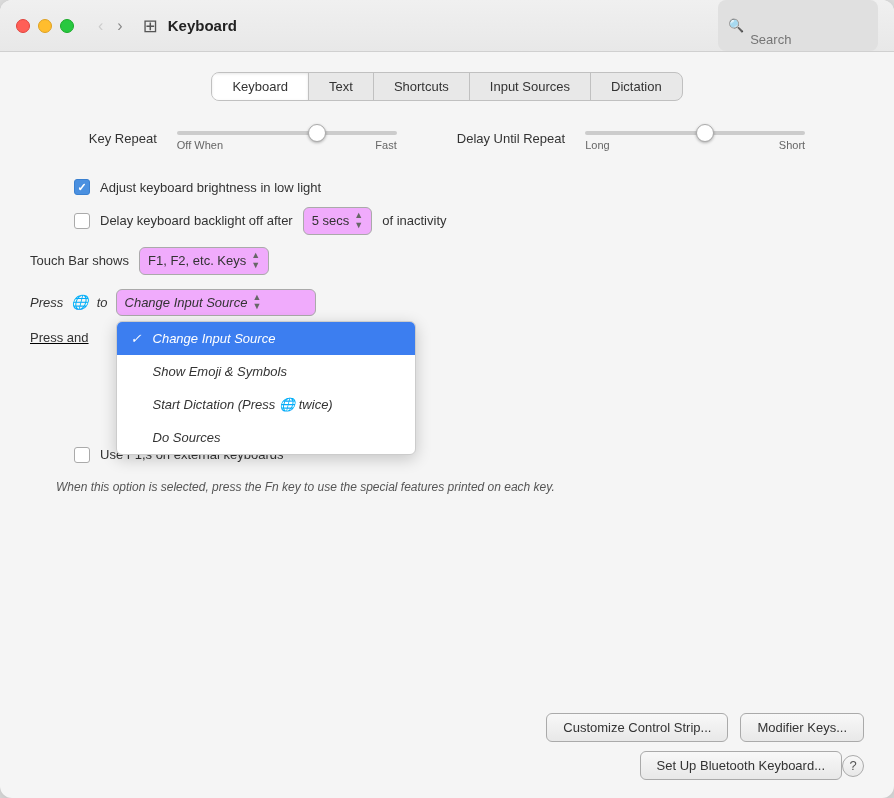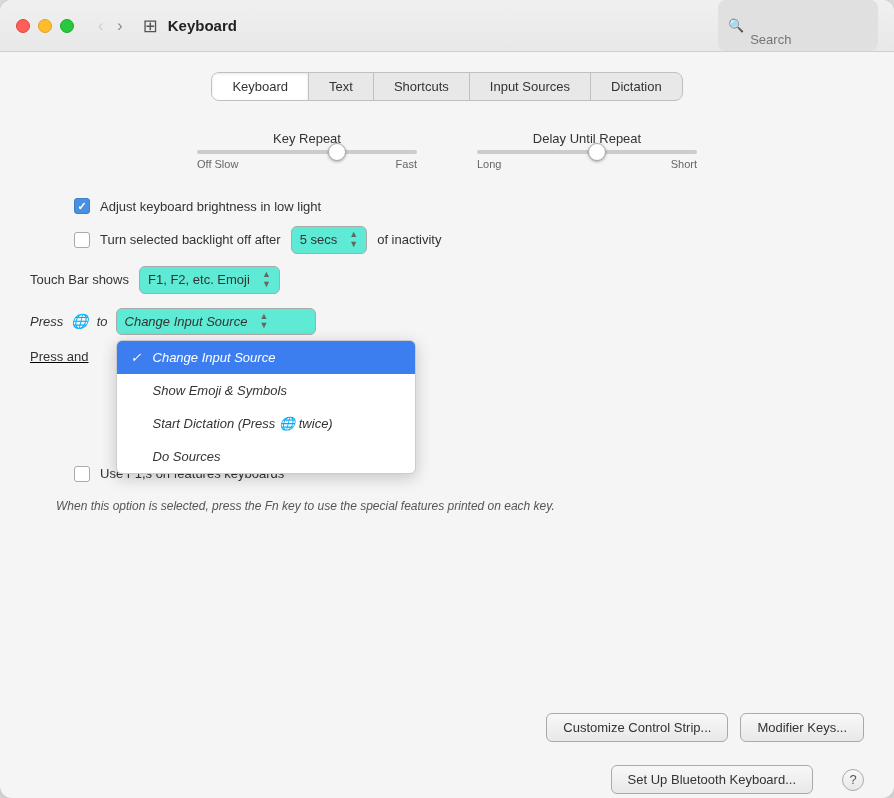--- a/index.html
+++ b/index.html
@@ -124,23 +124,22 @@
       box-shadow: inset 0 1px 3px rgba(0,0,0,0.1);
     }
     .section {
       display: flex;
       gap: 60px;
       justify-content: center;
       margin-bottom: 28px;
     }
     .slider-section {
       display: flex;
-      flex-direction: column;
-      align-items: center;
-      gap: 4px;
+      flex-direction: row;
+      gap: 20px;
     }
     .slider-label {
       font-size: 13px;
       color: #333;
       font-weight: 500;
     }
     .slider-container {
       display: flex;
       flex-direction: column;
       align-items: stretch;
@@ -202,25 +201,25 @@
     .form-row {
       display: flex;
       align-items: center;
       gap: 10px;
       margin-bottom: 14px;
     }
     .form-label { font-size: 13px; color: #333; }
     .select-box {
       display: flex;
       align-items: center;
-      background: #5eead4;
+      background: #f0abfc;
       border: 1px solid #aaa;
       border-radius: 6px;
       padding: 3px 8px;
-      gap: 12px;
+      gap: 5px;
       cursor: pointer;
     }
     .select-text { font-size: 13px; color: #333; }
     .select-arrows {
       display: flex;
       flex-direction: column;
       color: #666;
       font-size: 9px;
       line-height: 1.1;
     }
@@ -276,24 +275,24 @@
     }
     .bottom-buttons {
       position: absolute;
       bottom: 56px;
       right: 30px;
       display: flex;
       gap: 12px;
     }
     .bottom-row {
       position: absolute;
-      bottom: 4px;
+      bottom: 18px;
       right: 30px;
       display: flex;
-      gap: 29px;
+      gap: 0;
       align-items: center;
     }
     .btn {
       padding: 6px 16px;
       font-size: 13px;
       background: linear-gradient(to bottom, #f8f8f8, #e8e8e8);
       border: 1px solid #aaa;
       border-radius: 6px;
       cursor: pointer;
       color: #333;
@@ -348,21 +347,21 @@
         <button class="tab">Dictation</button>
       </div>
     </div>
 
     <div class="section">
       <div class="slider-section">
         <span class="slider-label">Key Repeat</span>
         <div class="slider-container">
           <input type="range" class="slider" min="0" max="100" value="65" style="">
           <div class="slider-ticks">
-            <span class="tick-label">Off  Slow</span>
+            <span class="tick-label">Off  When</span>
             <span class="tick-label">Fast</span>
           </div>
         </div>
       </div>
       <div class="slider-section">
         <span class="slider-label">Delay Until Repeat</span>
         <div class="slider-container">
           <input type="range" class="slider" min="0" max="100" value="55" style="">
           <div class="slider-ticks">
             <span class="tick-label">Long</span>
@@ -372,35 +371,35 @@
       </div>
     </div>
 
     <div class="checkbox-row">
       <div class="checkbox checked"></div>
       <span class="checkbox-label">Adjust keyboard brightness in low light</span>
     </div>
 
     <div class="checkbox-row">
       <div class="checkbox"></div>
-      <span class="checkbox-label">Turn selected backlight off after</span>
+      <span class="checkbox-label">Delay keyboard backlight off after</span>
       <div class="select-box">
         <span class="select-text">5 secs</span>
         <div class="select-arrows">
           <span>▲</span>
           <span>▼</span>
         </div>
       </div>
       <span class="inactivity-text">of inactivity</span>
     </div>
 
     <div class="form-row">
       <span class="form-label">Touch Bar shows</span>
       <div class="select-box">
-        <span class="select-text">F1, F2, etc. Emoji</span>
+        <span class="select-text">F1, F2, etc. Keys</span>
         <div class="select-arrows">
           <span>▲</span>
           <span>▼</span>
         </div>
       </div>
     </div>
 
     <div class="form-row" style="position:relative; align-items: flex-start; flex-direction: column; gap: 0;">
       <div style="display:flex; align-items:center; gap:8px; margin-bottom:0;font-style:italic;">
         <span class="form-label">Press</span>
@@ -436,21 +435,21 @@
     </div>
 
     <div class="form-row" style="margin-top: 8px; text-decoration: underline;">
       <span class="form-label">Press and</span>
     </div>
 
     <div class="fn-section" style="margin-top: 100px;">
       <div class="checkbox-row">
         <div class="checkbox"></div>
         <span class="fn-label">
-          Use F1,<span>s on features keyboards</span>
+          Use F1,<span>s on external keyboards</span>
         </span>
       </div>
       <div style="margin-left: 26px;">
         <span class="fn-sublabel">When this option is selected, press the Fn key to use the special features printed on each key.</span>
       </div>
     </div>
 
     <div class="bottom-buttons">
       <button class="btn">Customize Control Strip...</button>
       <button class="btn">Modifier Keys...</button>

